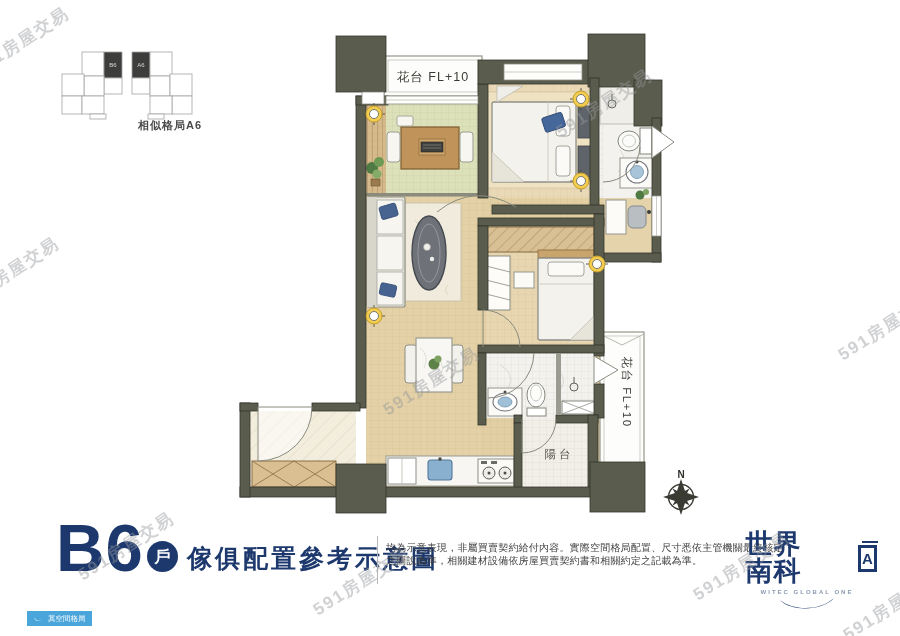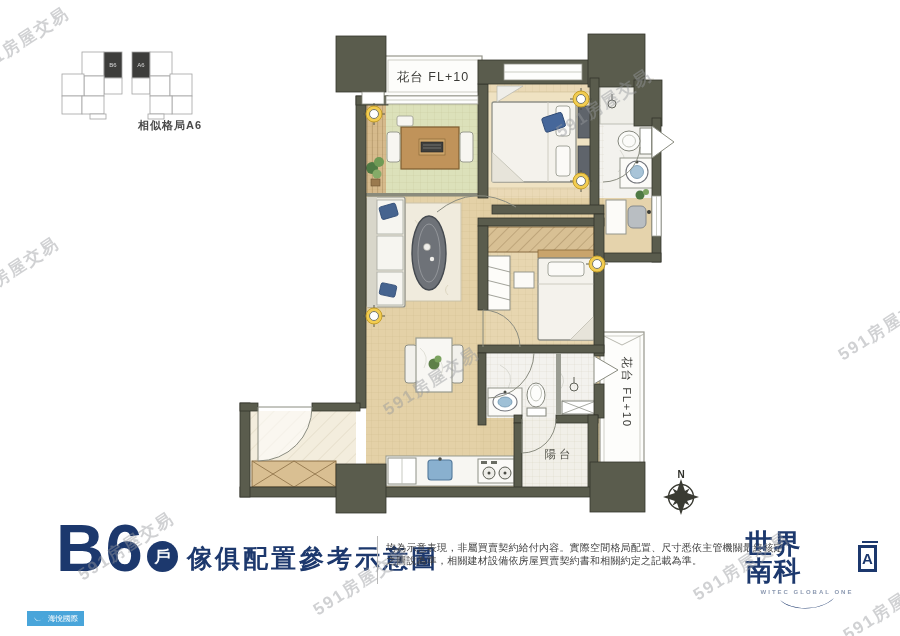--- a/index.html
+++ b/index.html
@@ -379,16 +379,16 @@
       <svg width="58" height="17" viewBox="0 0 58 17">
         <path d="M2 4 C15 15 42 15 56 2 C45 15 13 16 2 4 Z" fill="#1c386d"></path>
       </svg>
     </div>
   </div>
 
   <div class="pub">
     <svg width="12" height="8" viewBox="0 0 12 8">
       <path d="M1 2 C4 7 8 7 11 1 C8 7 3 8 1 2 Z" fill="#ffffff"></path>
     </svg>
-    <span>海悅國際</span>
+    <span>其空間格局</span>
   </div>
 
 </div>
 
 </body></html>

